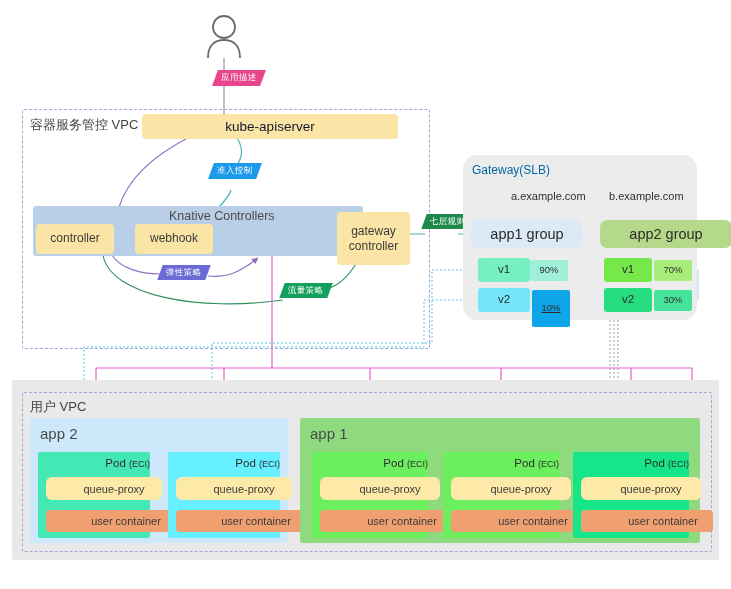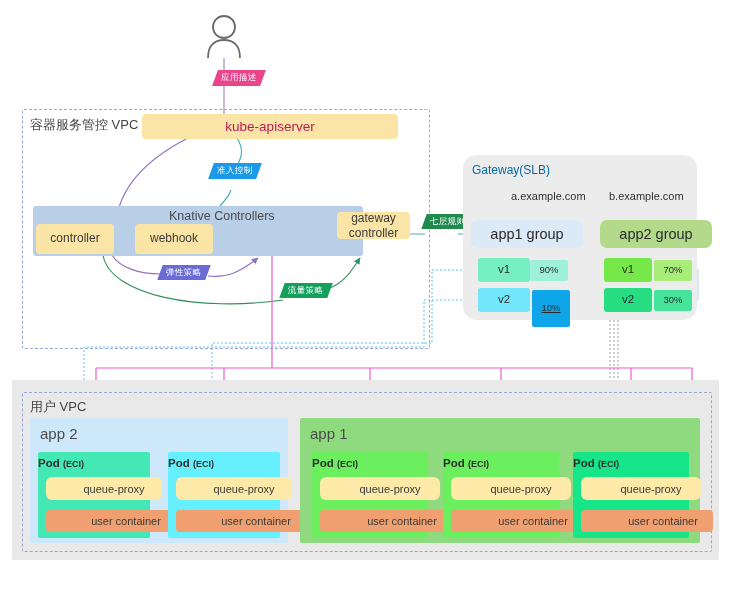--- a/index.html
+++ b/index.html
@@ -23,21 +23,21 @@
   .vpc{
     position:absolute;box-sizing:border-box;
     border:1px dashed #9aa7d8;border-radius:2px;
   }
   .vpc-label{
     position:absolute;font-size:13px;color:#444;white-space:nowrap;
   }
 
   
   .apiserver{
-    background:#fbe5a6;border-radius:4px;font-size:13.5px;color:#be185d;
+    background:#fbe5a6;border-radius:4px;font-size:13.5px;color:#0f172a;
   }
   .knative-band{
     background:#b9cfe8;border-radius:3px;
   }
   .knative-title{
     position:absolute;font-size:12.5px;color:#4a4a4a;white-space:nowrap;
   }
   .ctrl{
     background:#fbe5a6;border-radius:4px;font-size:12px;color:#3b3b3b;
   }
@@ -64,22 +64,22 @@
   }
   .vbox{border-radius:3px;font-size:11.5px;color:#2b2b2b;}
   .pctbox{border-radius:2px;font-size:9.5px;color:#2b2b2b;}
 
   
   .uservpc-bg{position:absolute;background:#e9e9ea;border-radius:2px;}
   .appgrp{position:absolute;box-sizing:border-box;border-radius:2px;}
   .app-label{position:absolute;font-size:15px;color:#4b4b4b;white-space:nowrap;}
   .pod{position:absolute;box-sizing:border-box;border-radius:2px;}
   .pod-title{
-    position:absolute;width:100%;text-align:left;font-size:11.5px;color:#2e2e2e;
-    top:5px;left:0;font-weight:bold;
+    position:absolute;width:100%;text-align:right;font-size:11.5px;color:#2e2e2e;
+    top:5px;left:0;
   }
   .pod-title .eci{font-size:9px;}
   .qp{
     position:absolute;background:#fde9a8;border-radius:6px;
     display:flex;align-items:center;justify-content:center;
     font-size:11px;color:#3a3a3a;padding-left:20px;
   }
   .uc{
     position:absolute;background:#f0a070;border-radius:4px;
     display:flex;align-items:center;justify-content:center;
@@ -177,21 +177,21 @@
   <div class="vpc-label" style="left:30px;top:116px;">容器服务管控 VPC</div>
 
   <div class="box apiserver" style="left:142px;top:114px;width:256px;height:25px;">kube-apiserver</div>
 
   <div class="abs knative-band" style="left:33px;top:206px;width:330px;height:50px;"></div>
   <div class="knative-title" style="left:169px;top:209px;">Knative Controllers</div>
 
   <div class="box ctrl" style="left:36px;top:224px;width:78px;height:30px;">controller</div>
   <div class="box ctrl" style="left:135px;top:224px;width:78px;height:30px;">webhook</div>
 
-  <div class="box ctrl two" style="left:337px;top:212px;width:73px;height:27px;flex-direction:column;">
+  <div class="box ctrl two" style="left:337px;top:212px;width:73px;height:53px;flex-direction:column;">
     <span>gateway</span>
     <span>controller</span>
   </div>
 
   <div class="banner" style="left:215px;top:70px;width:48px;height:16px;background:#e8458c;">
     <span>应用描述</span>
   </div>
   <div class="banner" style="left:211px;top:163px;width:48px;height:16px;background:#1a9ae8;">
     <span>准入控制</span>
   </div>
@@ -205,21 +205,21 @@
     <span>七层规则</span>
   </div>
 
   <div class="gw-card" style="left:463px;top:155px;width:234px;height:165px;"></div>
   <div class="gw-title" style="left:472px;top:163px;">Gateway(SLB)</div>
 
   <div class="host" style="left:511px;top:190px;">a.example.com</div>
   <div class="host" style="left:609px;top:190px;">b.example.com</div>
 
   <div class="box grp" style="left:471px;top:220px;width:112px;height:28px;background:#dce9f7;">app1 group</div>
-  <div class="box grp" style="left:600px;top:220px;width:112px;height:28px;background:#b5d98a;">app2 group</div>
+  <div class="box grp" style="left:600px;top:220px;width:132px;height:28px;background:#b5d98a;">app2 group</div>
 
   <div class="box vbox" style="left:478px;top:258px;width:52px;height:24px;background:#76efc2;">v1</div>
   <div class="box pctbox" style="left:530px;top:260px;width:38px;height:21px;background:#9ff0d8;">90%</div>
   <div class="box vbox" style="left:478px;top:288px;width:52px;height:24px;background:#74e6fb;">v2</div>
   <div class="box pctbox" style="left:532px;top:290px;width:38px;height:37px;background:#0ea5e9;text-decoration:underline;">10%</div>
 
   <div class="box vbox" style="left:604px;top:258px;width:48px;height:24px;background:#76e84a;">v1</div>
   <div class="box pctbox" style="left:654px;top:260px;width:38px;height:21px;background:#a8ec7a;">70%</div>
   <div class="box vbox" style="left:604px;top:288px;width:48px;height:24px;background:#27dd81;">v2</div>
   <div class="box pctbox" style="left:654px;top:290px;width:38px;height:21px;background:#46e49b;">30%</div>

